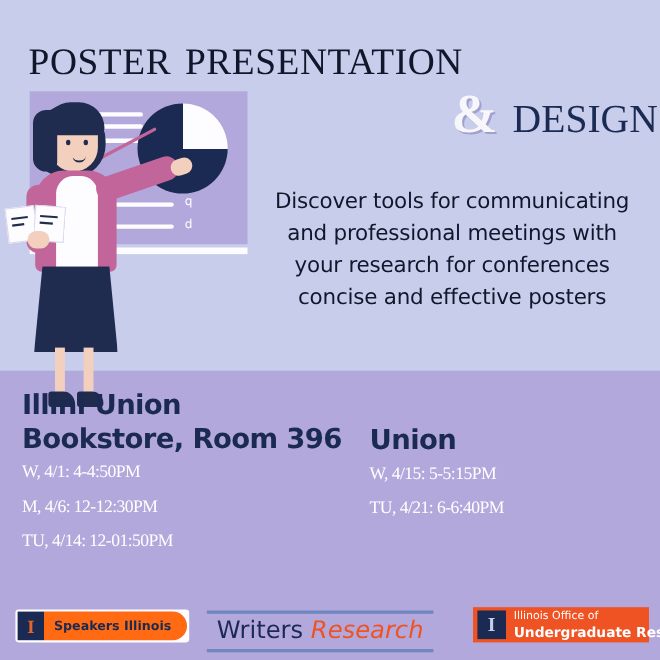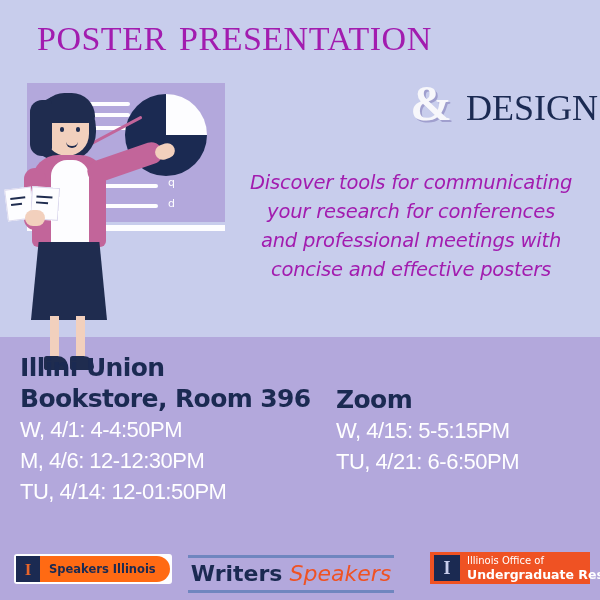--- a/index.html
+++ b/index.html
@@ -9,27 +9,26 @@
     background:#c8cdec;
   }
   .poster{position:relative;width:600px;height:600px;overflow:hidden;background:#c8cdec;}
 
   
   .bg-top{position:absolute;left:0;top:0;width:600px;height:337px;background:#c8cdec;}
   .bg-bottom{position:absolute;left:0;top:337px;width:600px;height:263px;background:#b3a8dc;}
 
   
   .title-1{
-    position:absolute;left:26px;top:6px;width:560px;
+    position:absolute;left:26px;top:24px;width:560px;
     font-family:"Liberation Serif", serif;
     font-size:48px;line-height:56px;letter-spacing:0.5px;
-    color:#a21caf;font-weight:400;
+    color:#0f172a;font-weight:400;
     font-variant:small-caps;text-transform:lowercase;
     white-space:nowrap;
-    margin-left:11px;
   }
   .title-2{
     position:absolute;left:250px;top:72px;width:348px;
     font-family:"Liberation Serif", serif;
     font-size:52px;line-height:62px;
     color:#1b2a52;font-weight:400;
     font-variant:small-caps;text-transform:lowercase;
     white-space:nowrap;text-align:right;
   }
   .amp{
@@ -37,22 +36,22 @@
     text-shadow:2px 2px 0 rgba(110,105,170,.45);
     font-weight:700;
     font-variant:normal;text-transform:none;
     margin-right:14px;font-size:50px;
   }
 
   
   .blurb{
     position:absolute;left:228px;top:168px;width:366px;
     font-family:"DejaVu Sans", sans-serif;
-    font-style:italic;font-size:19.5px;line-height:29px;
-    color:#a21caf;text-align:center;letter-spacing:-.2px;
+    font-size:19.5px;line-height:29px;
+    color:#0f172a;text-align:center;letter-spacing:-.2px;
   }
 
   
   .illus{position:absolute;left:0;top:60px;width:232px;height:290px;}
   .board{position:absolute;left:27px;top:23px;width:198px;height:139px;background:#b3a8dc;}
   .board-line{position:absolute;height:4px;background:#fdfdff;border-radius:2px;}
   .mark{position:absolute;color:#fdfdff;font-family:"DejaVu Sans",sans-serif;font-size:11px;line-height:11px;}
   .floor{position:absolute;left:27px;top:165px;width:198px;height:6px;background:#fdfdff;}
   .pie{
     position:absolute;left:125px;top:34px;width:82px;height:82px;border-radius:50%;
@@ -86,22 +85,22 @@
   
   .sched{position:absolute;left:0;top:352px;width:600px;height:190px;}
   .col-a{position:absolute;left:20px;top:0;width:320px;}
   .col-b{position:absolute;left:336px;top:32px;width:264px;}
   .loc{
     font-family:"DejaVu Sans", sans-serif;
     font-weight:700;font-size:25px;line-height:31px;
     color:#1b2a52;letter-spacing:-.6px;
   }
   .time{
-    font-family:Liberation Sans, sans-serif;
-    font-weight:400;font-size:22px;line-height:31px;
+    font-family:Liberation Serif, serif;
+    font-weight:400;font-size:16px;line-height:31px;
     color:#ffffff;letter-spacing:-.5px;
   }
 
   
   .footer{position:absolute;left:0;top:548px;width:600px;height:48px;}
   .sw-logo{
     position:absolute;left:14px;top:6px;height:26px;display:flex;align-items:stretch;
     background:#fdfdff;padding:2px;border-radius:3px;
   }
   .sw-i{width:24px;background:#1b2a52;display:flex;align-items:center;justify-content:center;}
@@ -110,21 +109,21 @@
     background:#ff6a13;border-radius:0 13px 13px 0;padding:0 14px 0 9px;
     display:flex;align-items:center;color:#1b2a52;
     font-family:"DejaVu Sans",sans-serif;font-weight:700;font-size:11.5px;white-space:nowrap;
   }
   .ww-logo{position:absolute;left:188px;top:1px;width:206px;padding:6px 0;}
   .ww-rule{height:3px;background:#6f86bf;width:100%;}
   .ww-text{
     text-align:center;font-size:22px;line-height:28px;padding:2px 0;white-space:nowrap;
     font-family:"DejaVu Sans",sans-serif;
   }
-  .ww-a{color:#1b2a52;font-weight:700;}
+  .ww-a{color:#1b2a52;font-weight:400;}
   .ww-b{color:#ef5223;font-style:italic;font-weight:400;}
   .iour{
     position:absolute;left:430px;top:4px;width:160px;height:32px;background:#ef5223;
     display:flex;align-items:center;padding:0 4px;box-sizing:border-box;
   }
   .iour-i{width:26px;height:26px;background:#1b2a52;display:flex;align-items:center;justify-content:center;flex:none;}
   .iour-i .blockI{color:#c8cdec;font-family:"Liberation Serif",serif;font-weight:700;font-size:18px;line-height:18px;}
   .iour-t{margin-left:7px;color:#fff;font-family:"DejaVu Sans",sans-serif;line-height:12px;}
   .iour-t .l1{font-size:10px;font-weight:400;display:block;}
   .iour-t .l2{font-size:12.5px;font-weight:700;display:block;margin-top:2px;white-space:nowrap;}
@@ -135,22 +134,22 @@
 <div class="poster">
 
   <div class="bg-top"></div>
   <div class="bg-bottom"></div>
 
   <div class="title-1">Poster Presentation</div>
   <div class="title-2"><span class="amp">&amp;</span><span>Design</span></div>
 
   <div class="blurb">
     <div>Discover tools for communicating</div>
+    <div>and professional meetings with</div>
     <div>your research for conferences</div>
-    <div>and professional meetings with</div>
     <div>concise and effective posters</div>
   </div>
 
   <div class="illus">
     <div class="board"></div>
     <div class="board-line" style="left:68px;top:42px;width:62px;"></div>
     <div class="board-line" style="left:68px;top:53px;width:62px;"></div>
     <div class="board-line" style="left:78px;top:66px;width:52px;"></div>
     <div class="board-line" style="left:62px;top:124px;width:96px;"></div>
     <div class="board-line" style="left:62px;top:144px;width:96px;"></div>
@@ -196,38 +195,38 @@
 
   <div class="sched">
     <div class="col-a">
       <div class="loc">Illini Union</div>
       <div class="loc">Bookstore, Room 396</div>
       <div class="time">W, 4/1: 4-4:50PM</div>
       <div class="time">M, 4/6: 12-12:30PM</div>
       <div class="time">TU, 4/14: 12-01:50PM</div>
     </div>
     <div class="col-b">
-      <div class="loc">Zoom</div>
+      <div class="loc">Union</div>
       <div class="time">W, 4/15: 5-5:15PM</div>
-      <div class="time">TU, 4/21: 6-6:50PM</div>
+      <div class="time">TU, 4/21: 6-6:40PM</div>
     </div>
   </div>
 
   <div class="footer">
 
     <div class="sw-logo">
       <div class="sw-i">
         <span class="blockI">I</span>
       </div>
       <div class="sw-pill">Speakers Illinois</div>
     </div>
 
     <div class="ww-logo">
       <div class="ww-rule"></div>
-      <div class="ww-text"><span class="ww-a">Writers</span> <span class="ww-b">Speakers</span></div>
+      <div class="ww-text"><span class="ww-a">Writers</span> <span class="ww-b">Research</span></div>
       <div class="ww-rule"></div>
     </div>
 
     <div class="iour">
       <div class="iour-i">
         <span class="blockI">I</span>
       </div>
       <div class="iour-t">
         <span class="l1">Illinois Office of</span>
         <span class="l2">Undergraduate Research</span>

